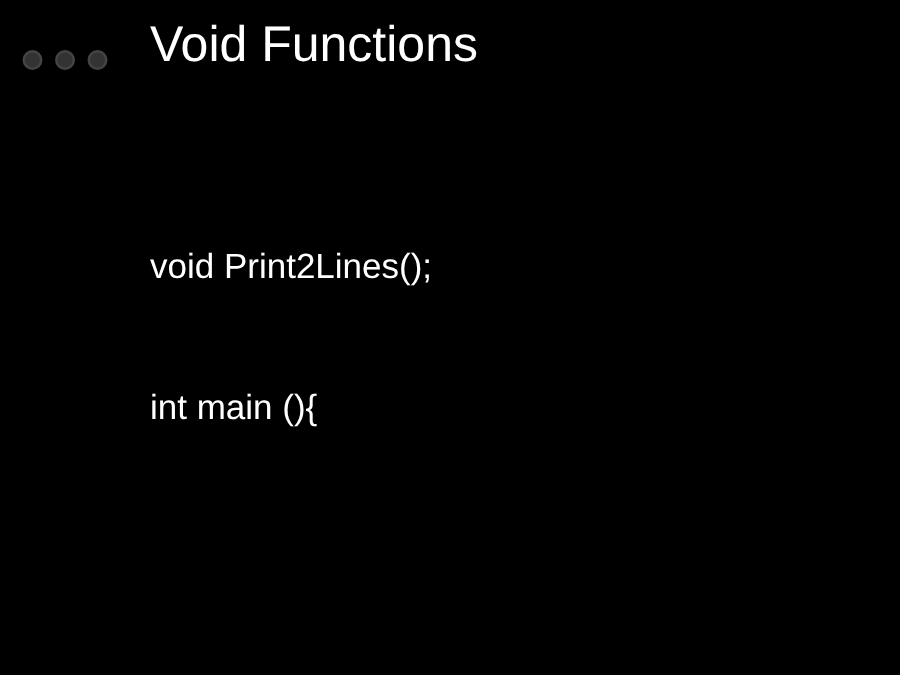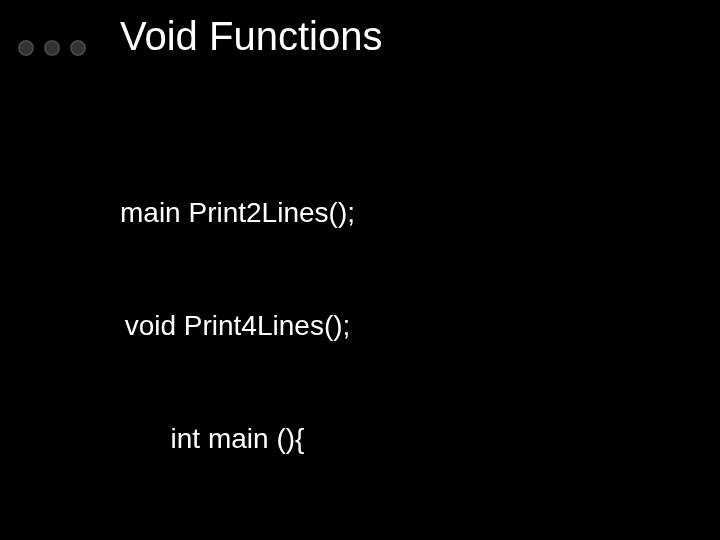--- a/index.html
+++ b/index.html
@@ -10,21 +10,20 @@
     background: #000;
     color: #fff;
     font-family: Arial, Helvetica, sans-serif;
     overflow: hidden;
   }
   .slide {
     position: relative;
     width: 720px;
     height: 516px;
     box-sizing: border-box;
-    text-align: center;
   }
   .bullets {
     position: absolute;
     left: 18px;
     top: 40px;
     display: flex;
     gap: 10px;
     align-items: center;
   }
   .bullet {
@@ -60,22 +59,21 @@
 
   <div class="bullets">
     <div class="bullet"></div>
     <div class="bullet"></div>
     <div class="bullet"></div>
   </div>
 
   <div class="title">Void Functions</div>
 
   <div class="body">
-    <div>main Print2Lines();</div>
-    <div>void Print4Lines();</div>
+    <div>void Print2Lines();</div>
     <div>int main (){</div>
     
     
     
     
     
   </div>
 
 </div>
 

